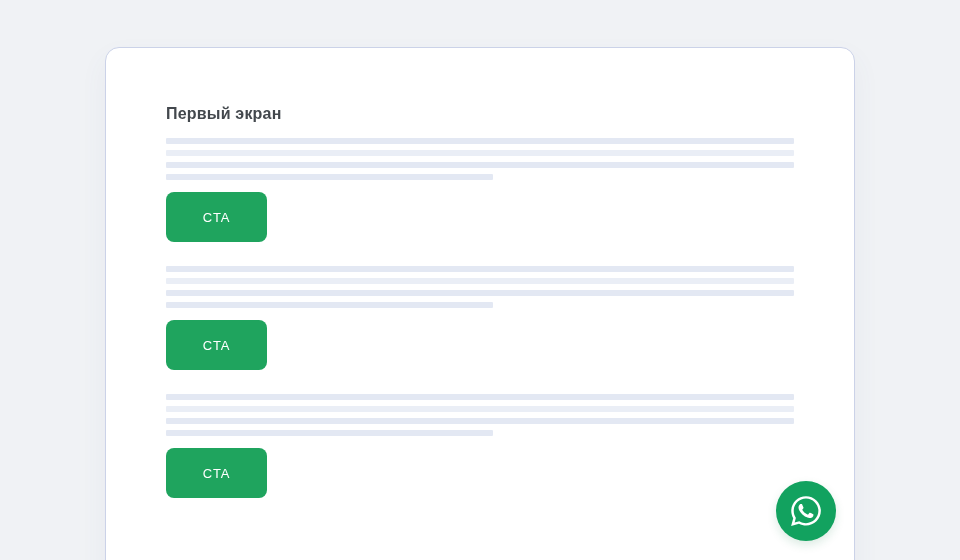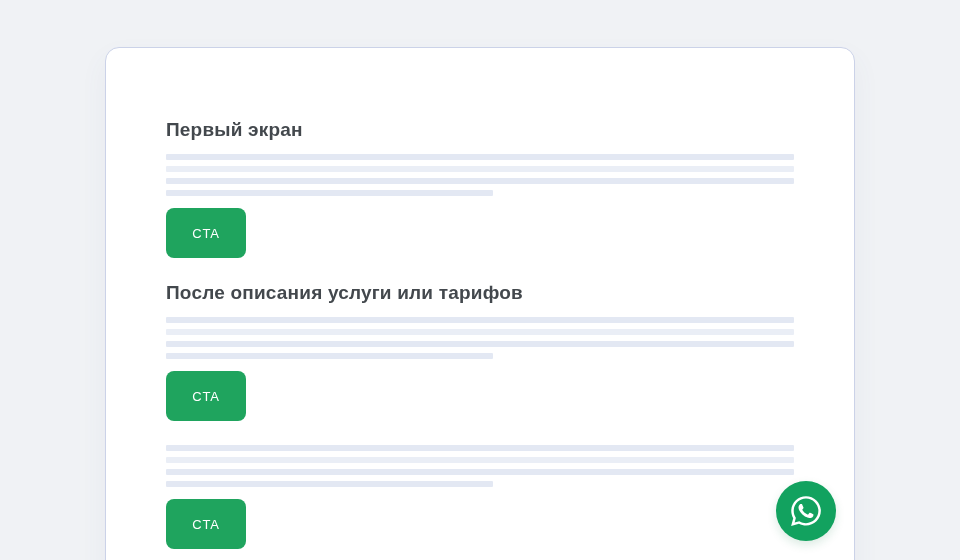--- a/index.html
+++ b/index.html
@@ -21,22 +21,22 @@
     width: 750px;
     height: 640px;
     box-sizing: border-box;
     background: #FFFFFF;
     border: 1px solid #CBD2E8;
     border-radius: 14px;
     padding: 55px 60px;
     box-shadow: 0 12px 28px rgba(90, 110, 150, 0.06);
   }
   .section-title {
-    margin: 16px 0 13px 0;
-    font-size: 19px;
+    margin: 0 0 13px 0;
+    font-size: 16px;
     line-height: 22px;
     font-weight: 700;
     color: #43484D;
     letter-spacing: 0.2px;
   }
   .skeleton {
     width: 100%;
   }
   .skeleton .line {
     height: 6px;
@@ -47,21 +47,21 @@
   .skeleton .line.lighter {
     background: #EAEEF6;
   }
   .skeleton .line.short {
     width: 52%;
   }
   .cta {
     display: flex;
     align-items: center;
     justify-content: center;
-    width: 80px;
+    width: 101px;
     height: 50px;
     margin: 12px 0 24px 0;
     border: none;
     border-radius: 8px;
     background: #1FA45E;
     color: #FFFFFF;
     font-size: 13px;
     letter-spacing: 0.8px;
     font-family: "Liberation Sans", sans-serif;
     cursor: pointer;
@@ -97,21 +97,20 @@
     <div class="skeleton">
       <div class="line"></div>
       <div class="line lighter"></div>
       <div class="line"></div>
       <div class="line short"></div>
     </div>
     <button class="cta">CTA</button>
   </section>
 
   <section>
-    <h2 class="section-title">После описания услуги или тарифов</h2>
     <div class="skeleton">
       <div class="line"></div>
       <div class="line lighter"></div>
       <div class="line"></div>
       <div class="line short"></div>
     </div>
     <button class="cta">CTA</button>
   </section>
 
   <section>

